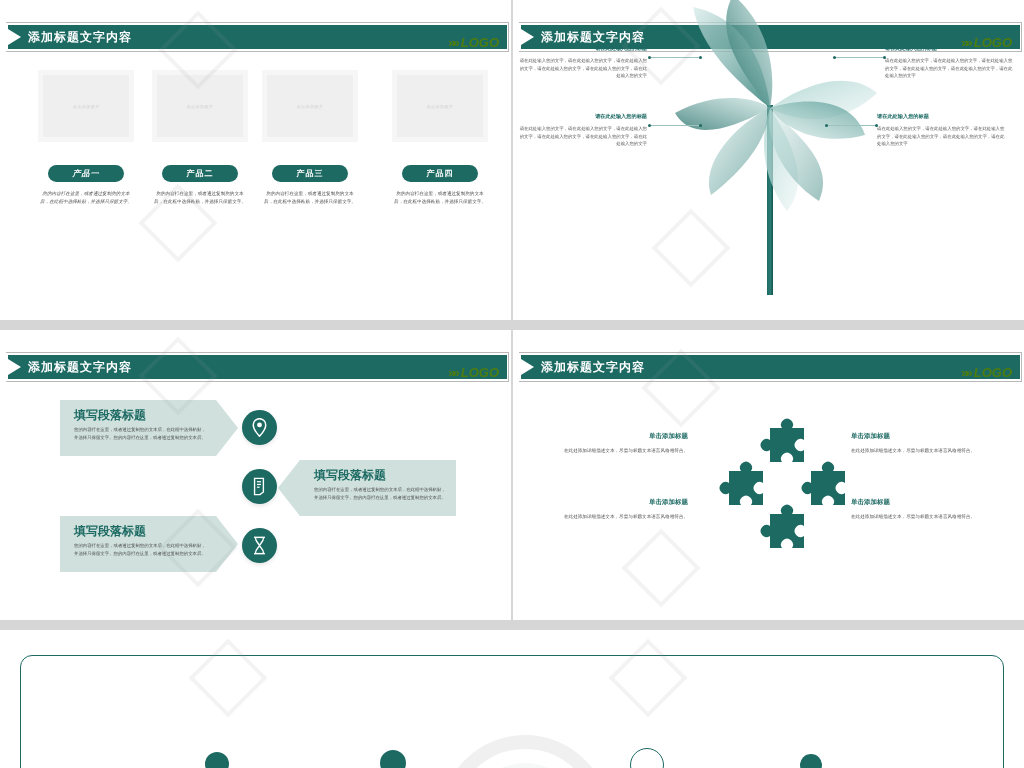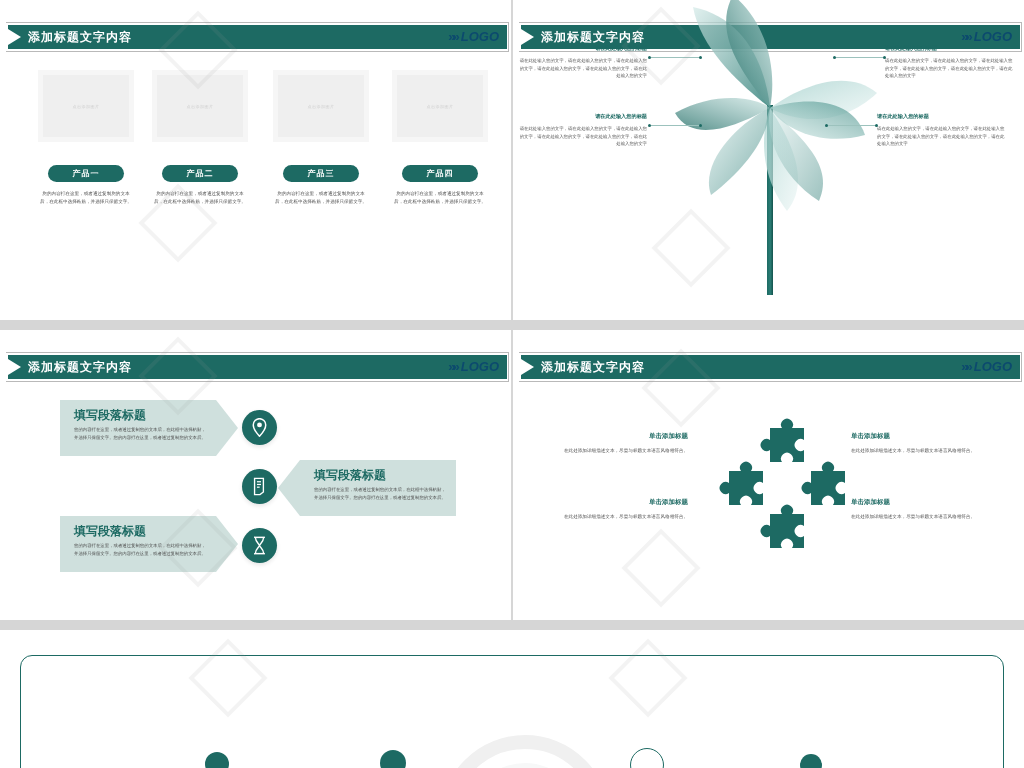--- a/index.html
+++ b/index.html
@@ -38,22 +38,22 @@
     position:absolute;left:8px;top:4px;width:0;height:0;
     border-top:8px solid transparent;border-bottom:8px solid transparent;
     border-left:13px solid #ffffff;
   }
   .hdr .htitle{
     position:absolute;left:28px;top:3px;
     color:#ffffff;font-size:12px;font-weight:bold;letter-spacing:1px;
     line-height:18px;white-space:nowrap;
   }
   .hdr .logo{
-    position:absolute;right:12px;top:2px;
-    color:#0c4a6e;font-size:13px;font-weight:bold;font-style:italic;
+    position:absolute;right:12px;top:8px;
+    color:#4d7c0f;font-size:13px;font-weight:bold;font-style:italic;
     letter-spacing:0px;line-height:20px;white-space:nowrap;
   }
   .hdr .chev{display:inline-block;margin-right:4px;font-style:normal;font-size:13px;letter-spacing:-3px;}
 
   
   .cards{position:absolute;left:0;top:70px;width:100%;}
   .card{position:absolute;top:0;width:96px;}
   .ph{
     width:96px;height:72px;box-sizing:border-box;
     background:#efefef;border:5px solid #f6f6f6;
@@ -140,35 +140,35 @@
   <div class="slide s1">
     <div class="hdr">
       <div class="outline"></div>
       <div class="band"></div>
       <div class="tri"></div>
       <div class="htitle">添加标题文字内容</div>
       <div class="logo"><span class="chev">»»</span><span>LOGO</span></div>
     </div>
 
     <div class="cards">
-      <div class="card" style="left:38px;">
+      <div class="card" style="left:38px;font-style:italic;">
         <div class="ph">
             <span>点击添加图片</span>
           </div>
         <div class="pill">产品一</div>
         <div class="cdesc">您的内容打在这里，或者通过复制您的文本后，在此框中选择粘贴，并选择只保留文字。</div>
       </div>
       <div class="card" style="left:152px;">
         <div class="ph">
             <span>点击添加图片</span>
           </div>
         <div class="pill">产品二</div>
         <div class="cdesc">您的内容打在这里，或者通过复制您的文本后，在此框中选择粘贴，并选择只保留文字。</div>
       </div>
-      <div class="card" style="left:273px;">
+      <div class="card" style="left:262px;">
         <div class="ph">
             <span>点击添加图片</span>
           </div>
         <div class="pill">产品三</div>
         <div class="cdesc">您的内容打在这里，或者通过复制您的文本后，在此框中选择粘贴，并选择只保留文字。</div>
       </div>
       <div class="card" style="left:392px;">
         <div class="ph">
             <span>点击添加图片</span>
           </div>

